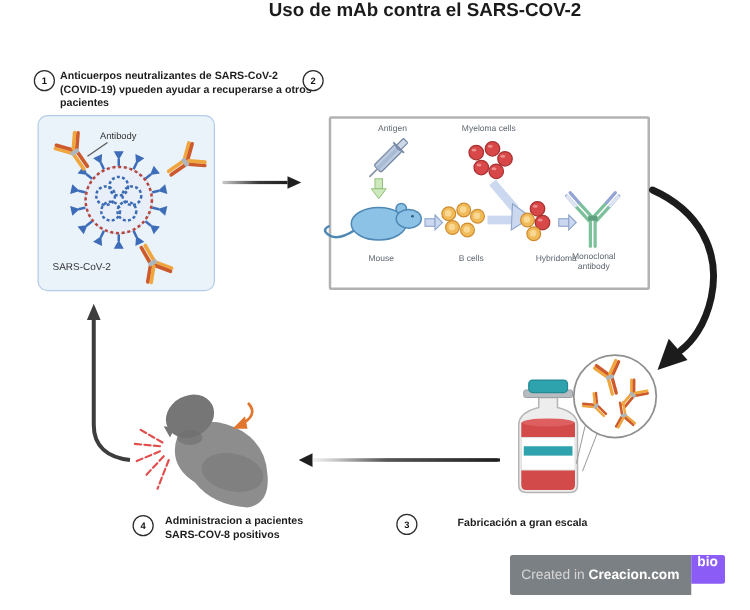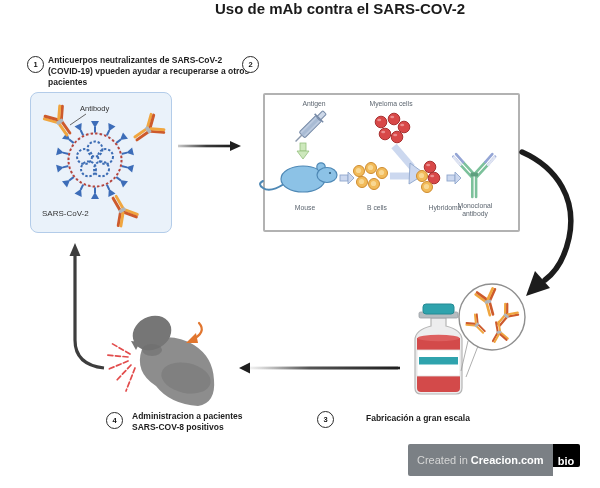--- a/index.html
+++ b/index.html
@@ -15,21 +15,21 @@
                border:1.5px solid #b3cce9;border-radius:8px;}
   #panel-mab{left:263px;top:93px;width:257px;height:139px;background:#ffffff;
              border:2px solid #b2b2b2;border-radius:2px;}
   .glabel{font-size:6.8px;color:#5d6670;text-align:center;line-height:8px;z-index:3;}
   .dlabel{font-size:7.5px;color:#333;z-index:3;}
   #artwork{left:0;top:0;z-index:2;pointer-events:none;}
   #watermark{left:408px;top:444px;height:23px;display:flex;z-index:3;}
   #wm-gray{background:#7b8085;color:#d6d6d6;font-size:11px;display:flex;align-items:center;
            padding:16px 9px;border-radius:2px 0 0 2px;white-space:pre;}
   #wm-gray b{color:#ffffff;font-weight:bold;}
-  #wm-blue{background:#000000;color:#fff;width:27px;display:flex;align-items:flex-end;justify-content:center;
+  #wm-blue{background:#8b5cf6;color:#fff;width:27px;display:flex;align-items:flex-start;justify-content:center;
            font-size:11px;font-weight:bold;border-radius:0 2px 2px 0;}
 </style>
 </head>
 <body>
 
 <div id="canvas">
 
   <div id="title" class="abs">Uso de mAb contra el SARS-COV-2</div>
 
   <div class="badge abs" style="left:27px;top:56px;">

